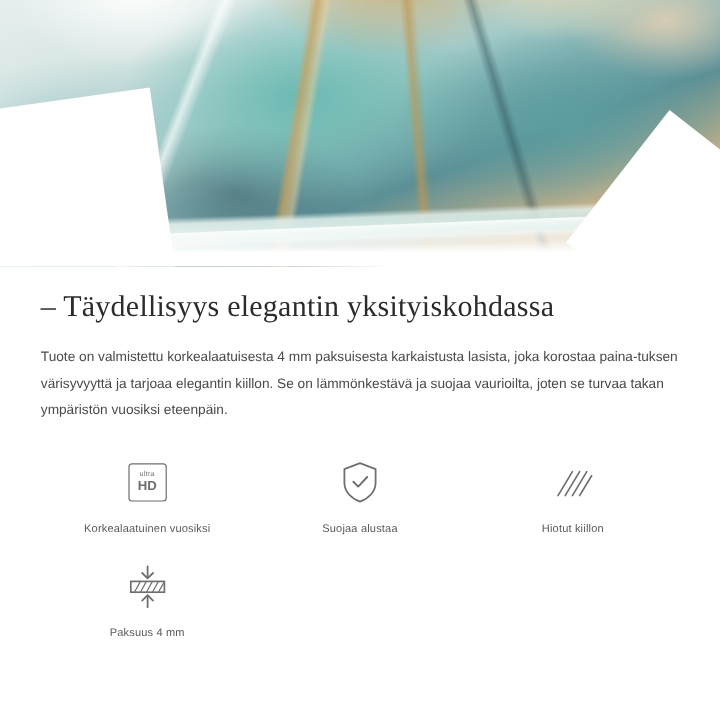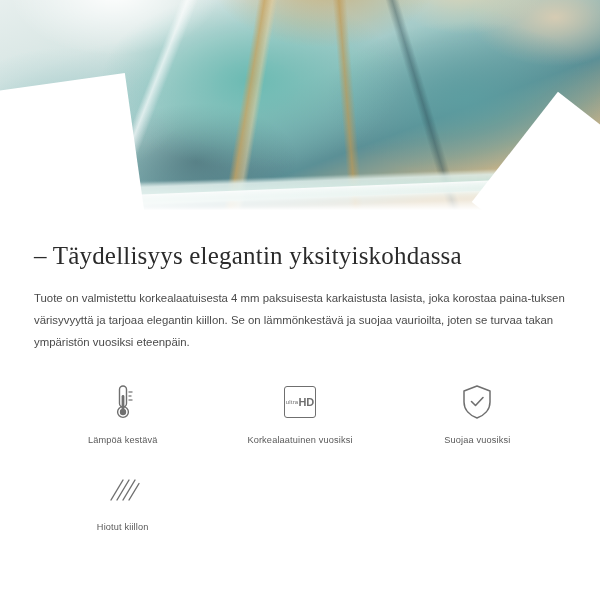--- a/index.html
+++ b/index.html
@@ -180,21 +180,21 @@
     letter-spacing: 0.15px;
     text-align: center;
   }
   svg { display: block; }
   .hd-box {
     width: 30px;
     height: 30px;
     border: 1.4px solid #6f6f6f;
     border-radius: 3px;
     display: flex;
-    flex-direction: row;
+    flex-direction: column;
     align-items: center;
     justify-content: center;
     line-height: 1;
   }
   .hd-box .t1 { font-size: 6px; color: #6f6f6f; letter-spacing: .2px; }
   .hd-box .t2 { font-size: 11px; font-weight: bold; color: #6f6f6f; margin-top: 1px; }
 </style>
 </head>
 <body>
 
@@ -219,64 +219,63 @@
   <div class="content">
 
     <h1 class="headline">
       <span class="line2">– Täydellisyys elegantin yksityiskohdassa</span>
     </h1>
 
     <p class="body-copy">Tuote on valmistettu korkealaatuisesta 4 mm paksuisesta karkaistusta lasista, joka korostaa paina-tuksen värisyvyyttä ja tarjoaa elegantin kiillon. Se on lämmönkestävä ja suojaa vaurioilta, joten se turvaa takan ympäristön vuosiksi eteenpäin.</p>
 
     <div class="features">
 
-      <div class="feature">
-        <div class="feature-icon">
-          <svg width="32" height="38" viewBox="0 0 32 38">
-            <rect x="12.5" y="3" width="7" height="21" rx="3.5" fill="none" stroke="#6f6f6f" stroke-width="1.4"></rect>
-            <circle cx="16" cy="29" r="5.4" fill="none" stroke="#6f6f6f" stroke-width="1.4"></circle>
-            <rect x="14.6" y="12" width="2.8" height="15" rx="1.4" fill="#6f6f6f"></rect>
-            <circle cx="16" cy="29" r="3.2" fill="#6f6f6f"></circle>
-            <line x1="21.5" y1="9" x2="25.5" y2="9" stroke="#6f6f6f" stroke-width="1.2"></line>
-            <line x1="21.5" y1="13" x2="24.5" y2="13" stroke="#6f6f6f" stroke-width="1.2"></line>
-            <line x1="21.5" y1="17" x2="25.5" y2="17" stroke="#6f6f6f" stroke-width="1.2"></line>
-          </svg>
-        </div>
-        <div class="feature-label">Lämpöä kestävä</div>
-      </div>
 
       <div class="feature">
         <div class="feature-icon">
           <div class="hd-box">
             <span class="t1">ultra</span>
             <span class="t2">HD</span>
           </div>
         </div>
         <div class="feature-label">Korkealaatuinen vuosiksi</div>
       </div>
 
       <div class="feature">
         <div class="feature-icon">
           <svg width="34" height="38" viewBox="0 0 34 38">
             <path d="M17 3 L30 8 V19 C30 27 24 32.5 17 35 C10 32.5 4 27 4 19 V8 Z" fill="none" stroke="#6f6f6f" stroke-width="1.5" stroke-linejoin="round"></path>
             <path d="M11.5 18.5 L15.5 22.5 L23 14.5" fill="none" stroke="#6f6f6f" stroke-width="1.6" stroke-linecap="round" stroke-linejoin="round"></path>
           </svg>
         </div>
-        <div class="feature-label">Suojaa vuosiksi</div>
+        <div class="feature-label">Suojaa alustaa</div>
       </div>
 
 
       <div class="feature">
         <div class="feature-icon">
           <svg width="36" height="30" viewBox="0 0 36 30">
             <path d="M6 26 L18 6" stroke="#6f6f6f" stroke-width="1.4" stroke-linecap="round"></path>
             <path d="M12 26 L24 6" stroke="#6f6f6f" stroke-width="1.4" stroke-linecap="round"></path>
             <path d="M18 26 L30 6" stroke="#6f6f6f" stroke-width="1.4" stroke-linecap="round"></path>
             <path d="M24 26 L34 9.5" stroke="#6f6f6f" stroke-width="1.4" stroke-linecap="round"></path>
           </svg>
         </div>
         <div class="feature-label">Hiotut kiillon</div>
       </div>
 
+      <div class="feature">
+        <div class="feature-icon">
+          <svg width="38" height="38" viewBox="0 0 38 38">
+            <path d="M19 2 V11" stroke="#6f6f6f" stroke-width="1.5" stroke-linecap="round"></path>
+            <path d="M14.5 7.5 L19 12 L23.5 7.5" fill="none" stroke="#6f6f6f" stroke-width="1.5" stroke-linecap="round" stroke-linejoin="round"></path>
+            <rect x="5" y="14.5" width="28" height="9" fill="none" stroke="#6f6f6f" stroke-width="1.4"></rect>
+            <path d="M8 23.5 L13 14.5 M13 23.5 L18 14.5 M18 23.5 L23 14.5 M23 23.5 L28 14.5 M28 23.5 L32.5 15.5" stroke="#6f6f6f" stroke-width="1"></path>
+            <path d="M19 36 V27" stroke="#6f6f6f" stroke-width="1.5" stroke-linecap="round"></path>
+            <path d="M14.5 30.5 L19 26 L23.5 30.5" fill="none" stroke="#6f6f6f" stroke-width="1.5" stroke-linecap="round" stroke-linejoin="round"></path>
+          </svg>
+        </div>
+        <div class="feature-label">Paksuus 4 mm</div>
+      </div>
 
     </div>
   </div>
 </div>
 
 </body></html>

